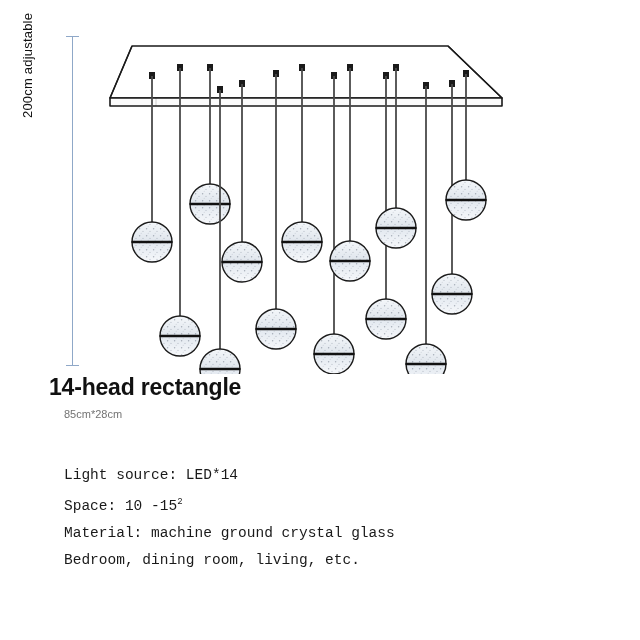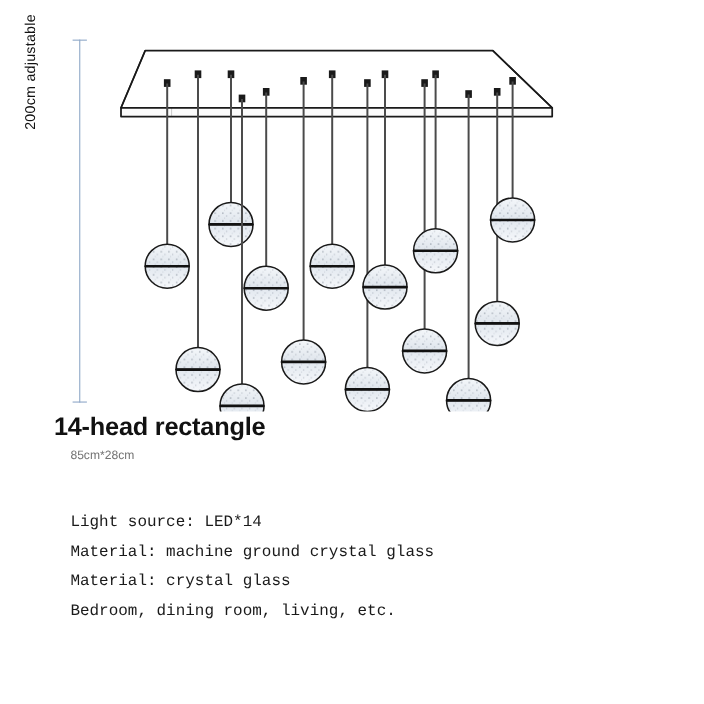--- a/index.html
+++ b/index.html
@@ -305,18 +305,18 @@
 
       </g>
     </svg>
   </div>
 
   <div class="title">14-head rectangle</div>
   <div class="subtitle">85cm*28cm</div>
 
   <div class="specs">
     <div class="line">Light source: LED*14</div>
+    <div class="line"><span>Space: 10 -15</span><sup>2</sup></div>
     <div class="line">Material: machine ground crystal glass</div>
-    <div class="line">Material: crystal glass</div>
     <div class="line">Bedroom, dining room, living, etc.</div>
   </div>
 
 </div>
 
 </body></html>

